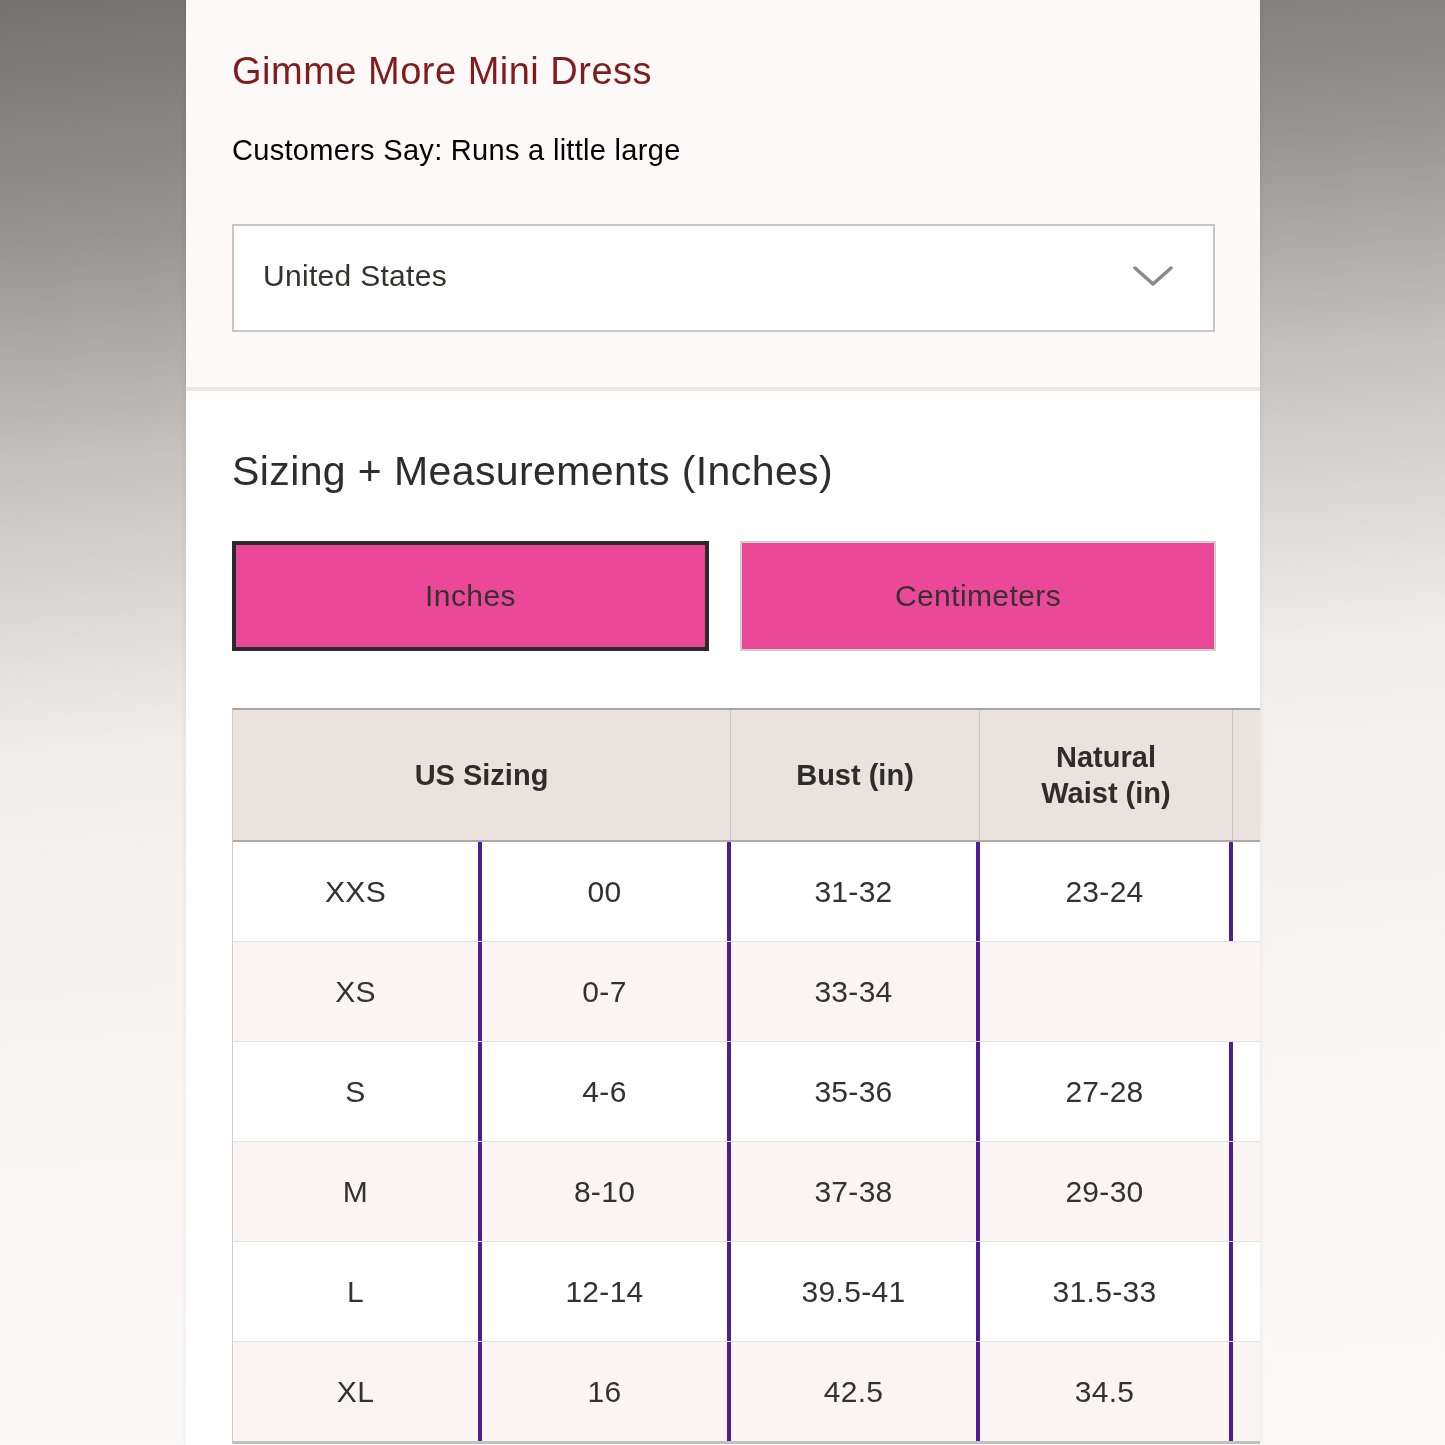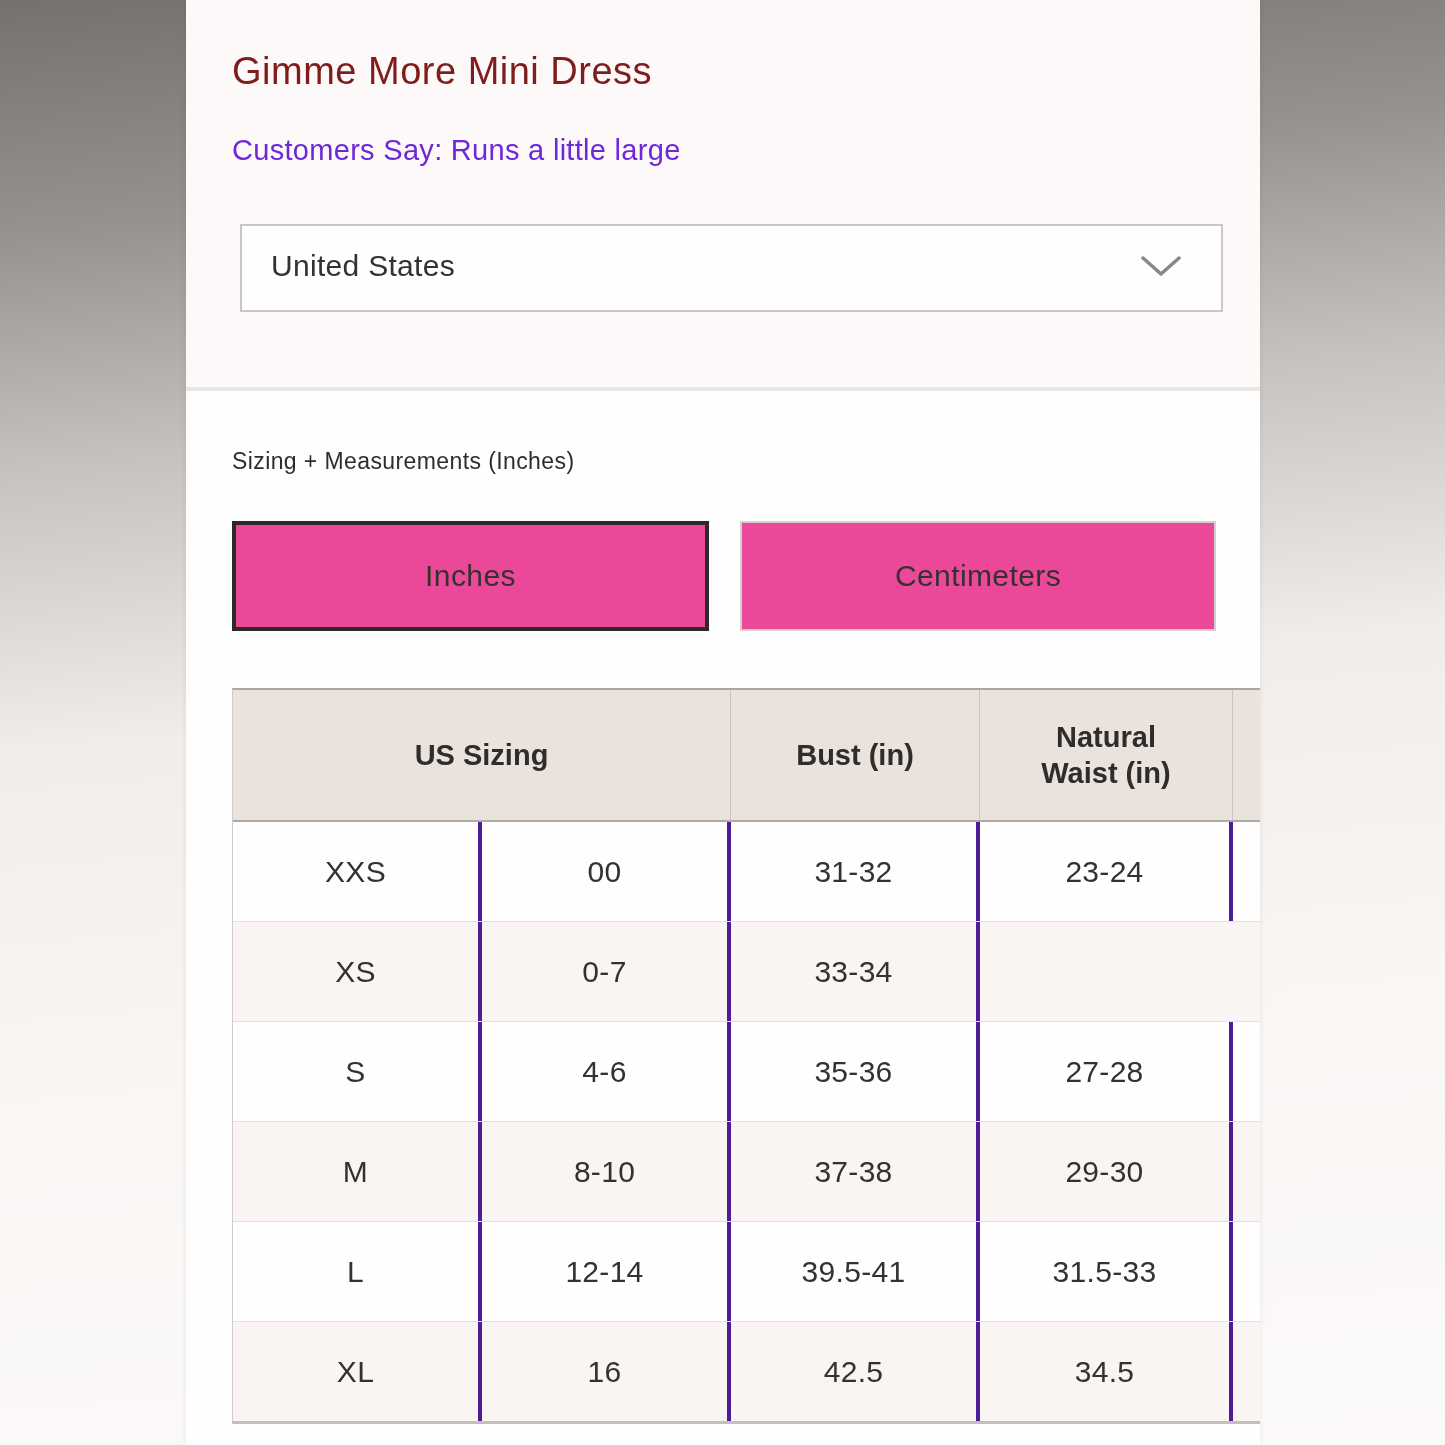--- a/index.html
+++ b/index.html
@@ -31,54 +31,53 @@
     letter-spacing: 0.5px;
     color: #7f1d1d;
     line-height: 1.05;
     margin: 0;
   }
   .fit-note {
     margin-top: 42px;
     font-size: 29px;
     font-weight: 400;
     letter-spacing: 0.3px;
-    color: #6d28d9;
+    color: #000000;
   }
   .country-select {
     box-sizing: border-box;
     margin-top: 57px;
-    width: 983px; height: 88px;
+    width: 983px; height: 108px;
     background: #fffefe;
     border: 2px solid #cac6c3;
     display: flex;
     align-items: center;
     justify-content: space-between;
     padding: 0 40px 4px 29px;
     cursor: pointer;
-    margin-left: 8px;
   }
   .country-select-value {
     font-size: 30px;
     color: #34322f;
     letter-spacing: 0.3px;
   }
   .chevron { width: 40px; height: 22px; display: block; }
   
   .section-divider {
     height: 4px;
     background: #e9e6e3;
   }
   
   .sizing-section {
     box-sizing: border-box;
     background: #fffefe;
     padding: 57px 0 0 46px;
   }
   .sizing-heading {
-    font-size: 23px;
+    font-size: 41px;
     font-weight: 400;
     letter-spacing: 0.4px;
     color: #2f2d2c;
     margin: 0;
   }
   .unit-toggle {
     margin-top: 46px;
     display: flex;
     gap: 31px;
   }

